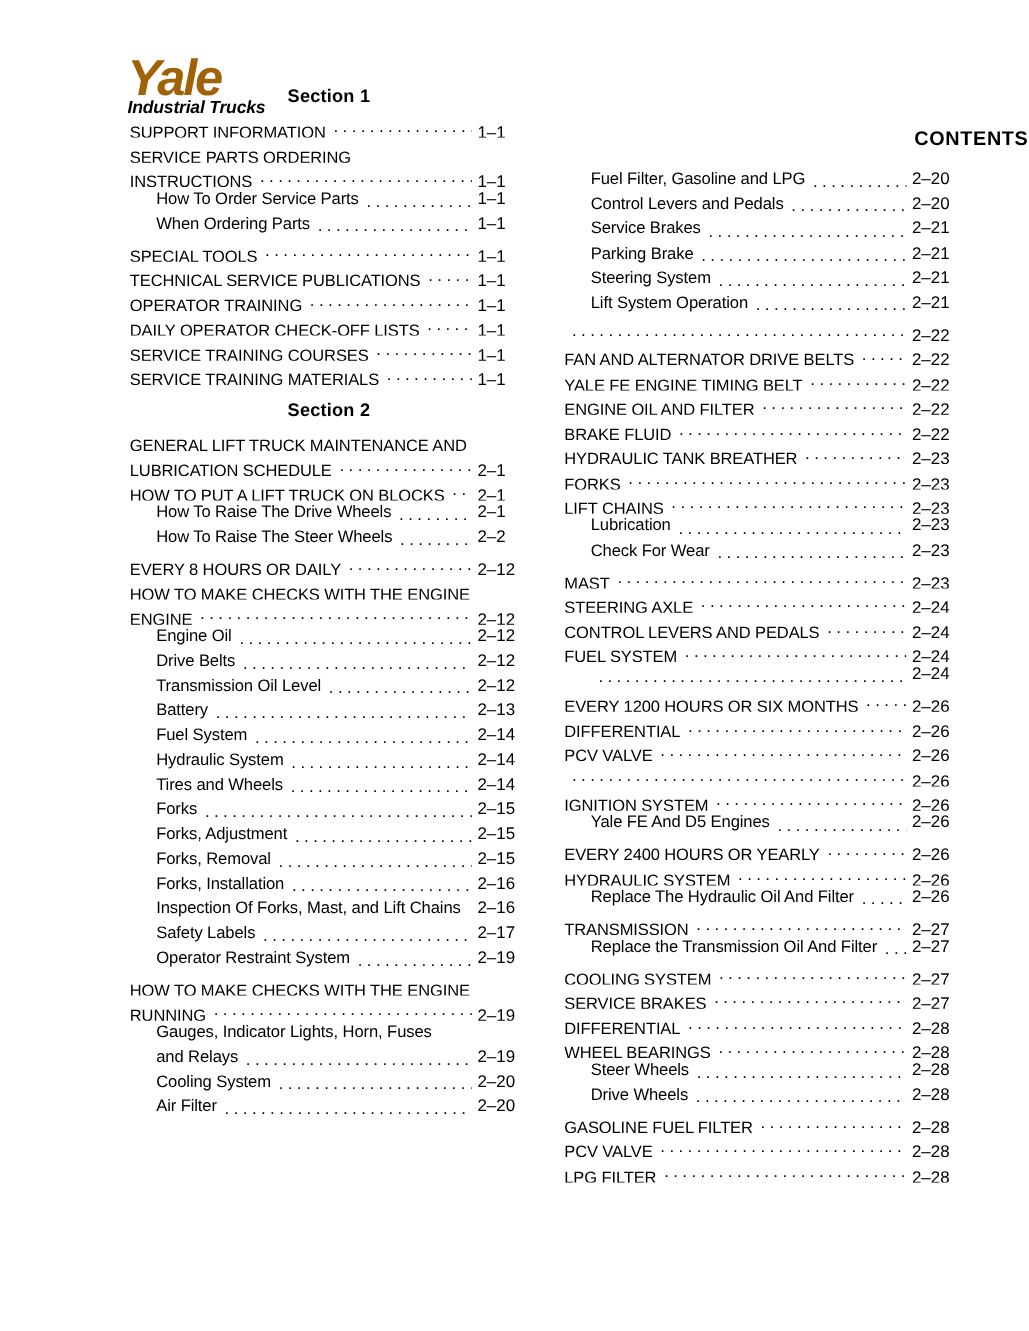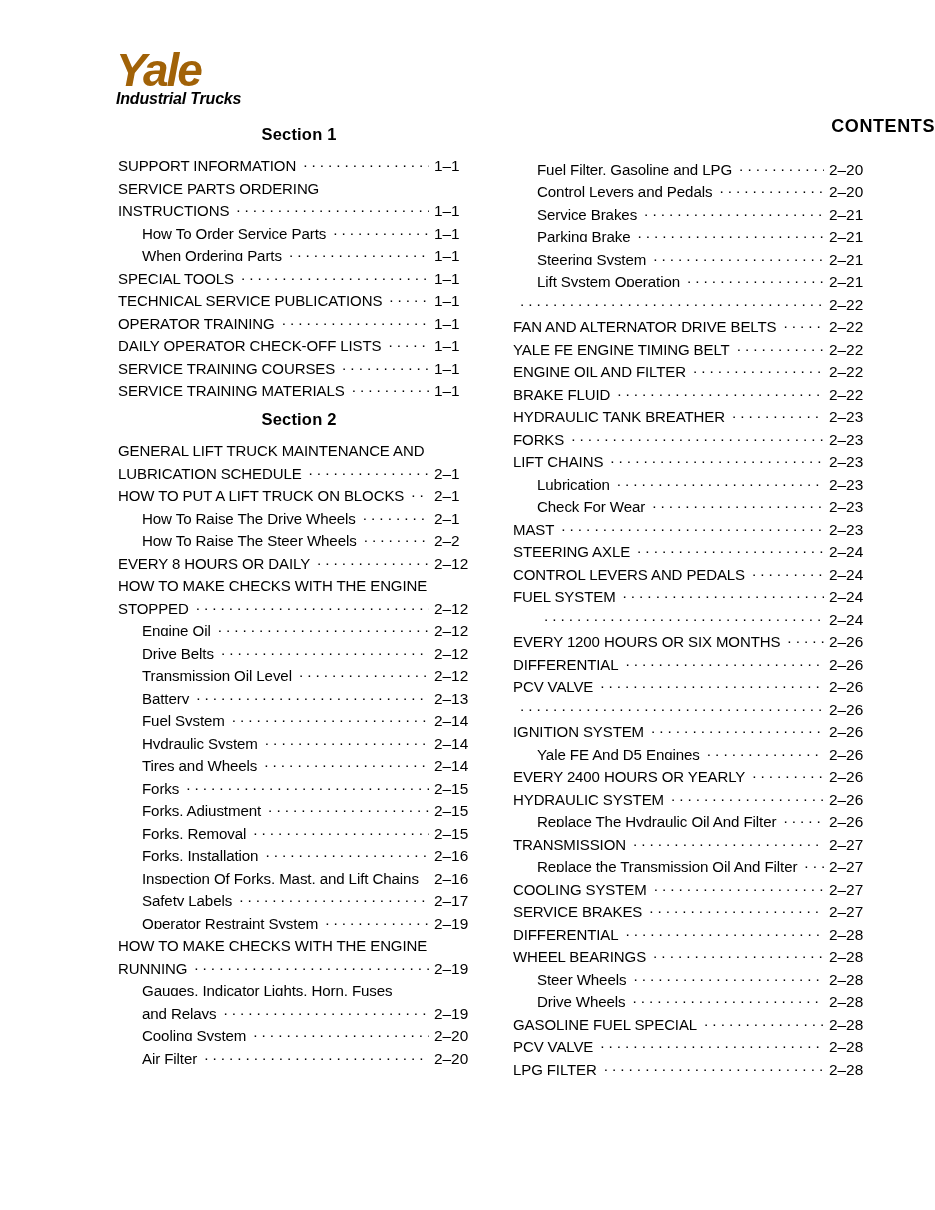--- a/index.html
+++ b/index.html
@@ -89,21 +89,21 @@
     overflow: hidden;
   }
   .row .label {
     flex: 0 0 auto;
     font-size: 15.4px;
     letter-spacing: -0.1px;
   }
   .row.lvl1 .label { 
     font-size: 15px;
   }
-  .row.lvl2 { padding-left: 24px; }
+  .row.lvl2 { padding-left: 24px; align-items: center; }
   .row.lvl2 .label {
     font-size: 15.1px;
   }
 
   
   .leader {
     flex: 1 1 auto;
     overflow: hidden;
     margin: 0 5px 0 7px;
     position: relative;
@@ -143,21 +143,21 @@
 <div id="logo-block">
   <span id="logo-word">Yale</span>
   <span id="logo-sub">Industrial Trucks</span>
 </div>
 
 <div id="contents-title">
   <span class="inner">CONTENTS</span>
 </div>
 
 <div class="col" id="col-left">
-  <div class="col-inner" id="left-inner" style="padding-top: 111px;">
+  <div class="col-inner" id="left-inner" style="padding-top: 65px;">
       <div class="section-head pad-top pad-bot">Section 1</div>
       <div class="row lvl1">
         <span class="label">SUPPORT INFORMATION</span>
         <span class="leader"></span>
         <span class="pagenum">1–1</span>
       </div>
       <div class="row lvl1 cont-first nopage">
         <span class="label">SERVICE PARTS ORDERING</span>
         <span class="leader"></span>
         <span class="pagenum"></span>
@@ -237,21 +237,21 @@
         <span class="label">EVERY 8 HOURS OR DAILY</span>
         <span class="leader"></span>
         <span class="pagenum">2–12</span>
       </div>
       <div class="row lvl1 cont-first nopage">
         <span class="label">HOW TO MAKE CHECKS WITH THE ENGINE</span>
         <span class="leader"></span>
         <span class="pagenum"></span>
       </div>
       <div class="row lvl1">
-        <span class="label">STOPPED</span>
+        <span class="label">ENGINE</span>
         <span class="leader"></span>
         <span class="pagenum">2–12</span>
       </div>
       <div class="row lvl2">
         <span class="label">Engine Oil</span>
         <span class="leader"></span>
         <span class="pagenum">2–12</span>
       </div>
       <div class="row lvl2">
         <span class="label">Drive Belts</span>
@@ -534,21 +534,21 @@
         <span class="label">Steer Wheels</span>
         <span class="leader"></span>
         <span class="pagenum">2–28</span>
       </div>
       <div class="row lvl2">
         <span class="label">Drive Wheels</span>
         <span class="leader"></span>
         <span class="pagenum">2–28</span>
       </div>
       <div class="row lvl1">
-        <span class="label">GASOLINE FUEL SPECIAL</span>
+        <span class="label">GASOLINE FUEL FILTER</span>
         <span class="leader"></span>
         <span class="pagenum">2–28</span>
       </div>
       <div class="row lvl1">
         <span class="label">PCV VALVE</span>
         <span class="leader"></span>
         <span class="pagenum">2–28</span>
       </div>
       <div class="row lvl1">
         <span class="label">LPG FILTER</span>

